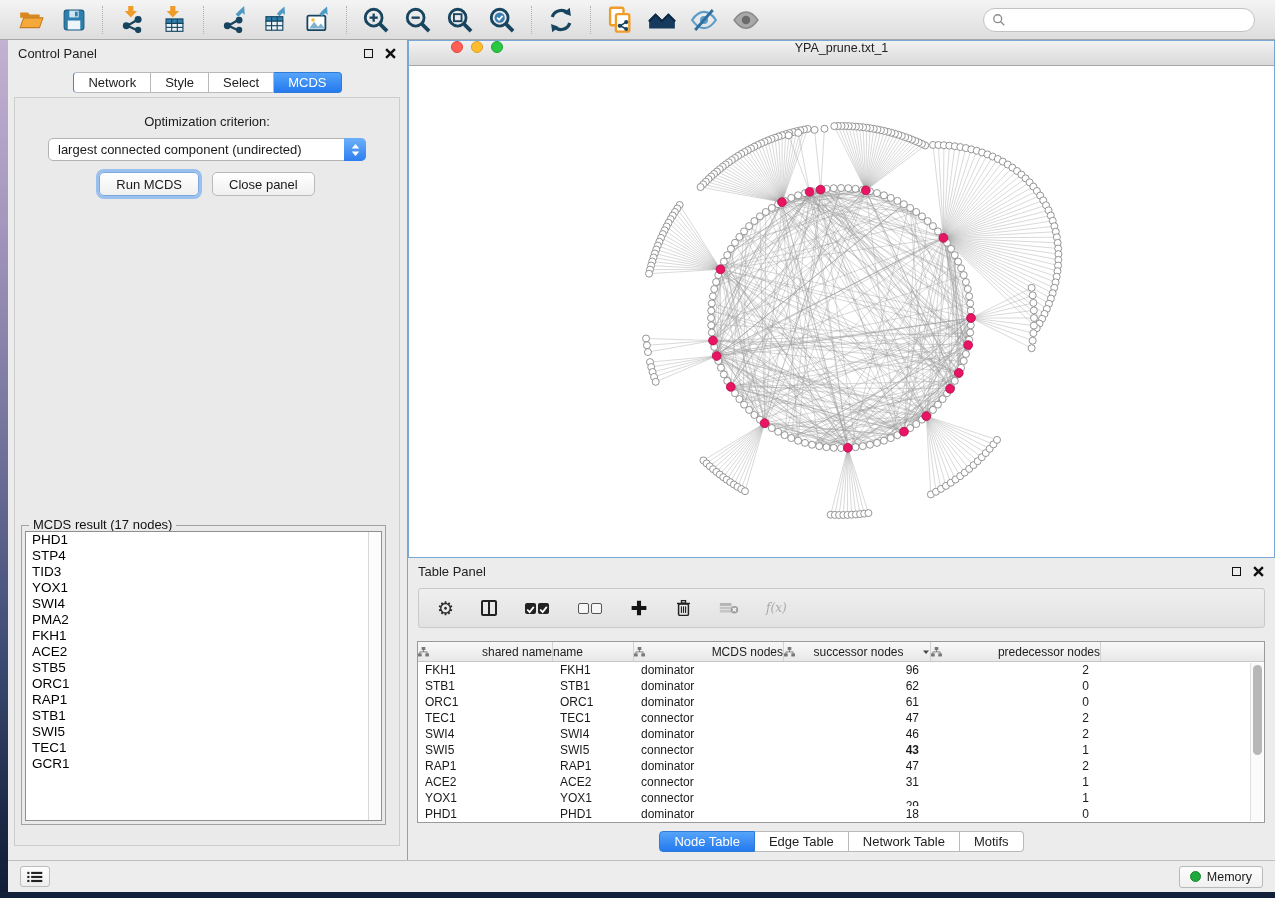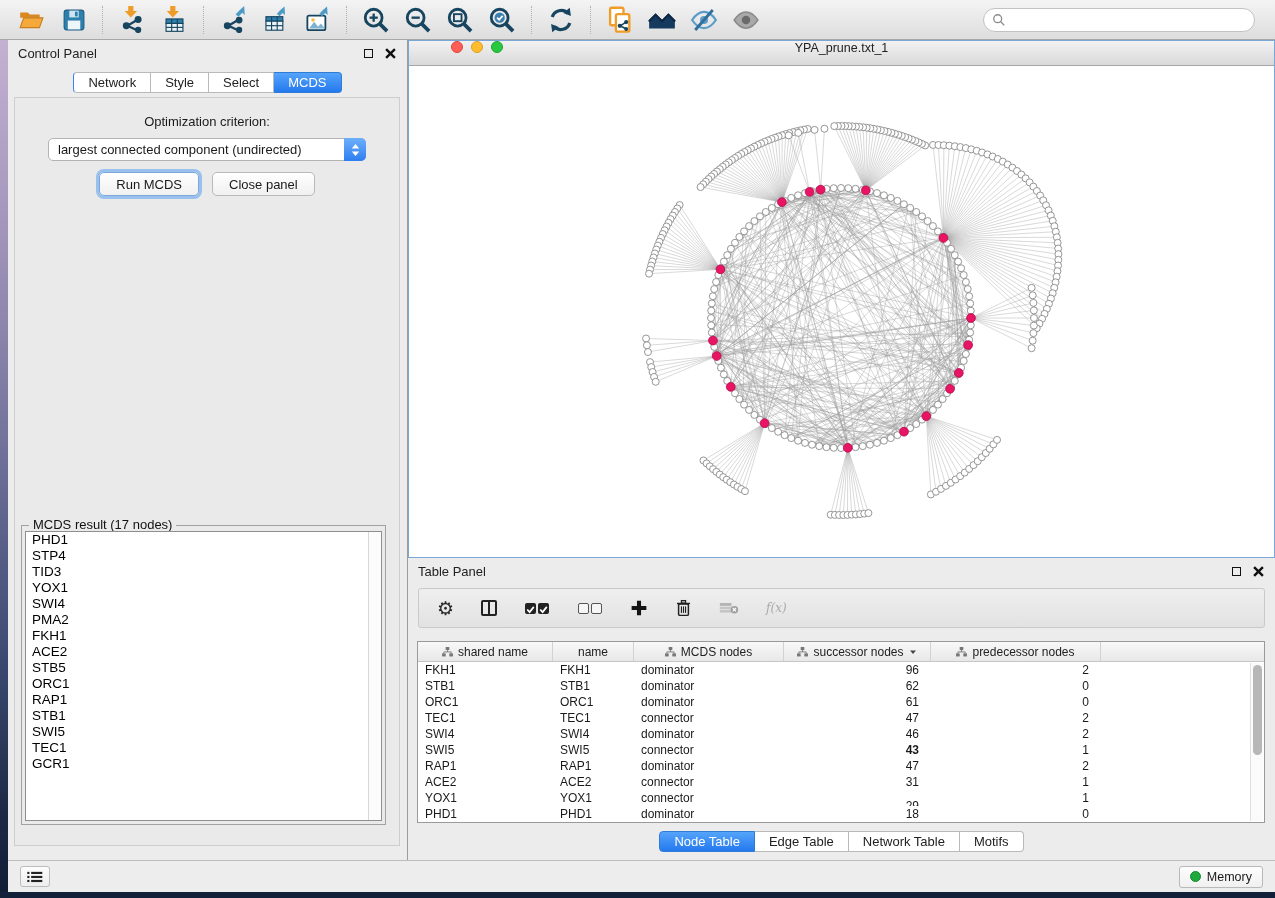--- a/index.html
+++ b/index.html
@@ -75,21 +75,21 @@
   .tp-icon { display:flex; align-items:center; justify-content:center; }
   .gear-glyph { font-size:19px; color:#2b2b2b; line-height:1; }
   .cols-glyph { width:16px; height:16px; border:2px solid #222; border-radius:2px; position:relative; }
   .cols-glyph::after { content:""; position:absolute; left:5px; top:0; bottom:0; width:2px; background:#222; }
   .chk { width:11px; height:11px; margin:0 1px; display:inline-block; }
   .chk.on { background:#222; border-radius:2px; position:relative; }
   .chk.off { border:1.5px solid #555; border-radius:2px; background:#f6f6f6; }
   .fx-glyph { font-family:"DejaVu Serif", serif; font-style:italic; font-size:12px; color:#a9a9a9; }
   .tbl-wrap { position:absolute; left:9px; right:10px; top:83px; bottom:37px; background:#fff; border:1px solid #9a9a9a; }
   .tbl-header { display:flex; height:20px; background:linear-gradient(#f8f8f8,#e8e8e8); border-bottom:1px solid #c6c6c6; }
-  .th-cell { display:flex; align-items:center; justify-content:center; gap:5px; font-size:12px; color:#222;
+  .th-cell { display:flex; align-items:center; justify-content:space-between; gap:5px; font-size:12px; color:#222;
     border-right:1px solid #d2d2d2; overflow:hidden; }
   .tbl-row { display:flex; height:16px; }
   .td { font-size:12px; line-height:16px; overflow:hidden; white-space:nowrap; }
   .td.txt { padding-left:7px; }
   .td.num { text-align:right; padding-right:12px; }
   .tbl-scroll { position:absolute; right:1px; top:21px; bottom:1px; width:13px; background:#fbfbfb; border-left:1px solid #e0e0e0; }
   .tbl-thumb { position:absolute; left:2px; top:2px; width:9px; height:90px; background:#b7b7b7; border-radius:5px; }
   .tp-tabs { position:absolute; left:0; right:0; bottom:8px; display:flex; justify-content:center; }
   .panel-title { font-size:13px; color:#222; }
 

